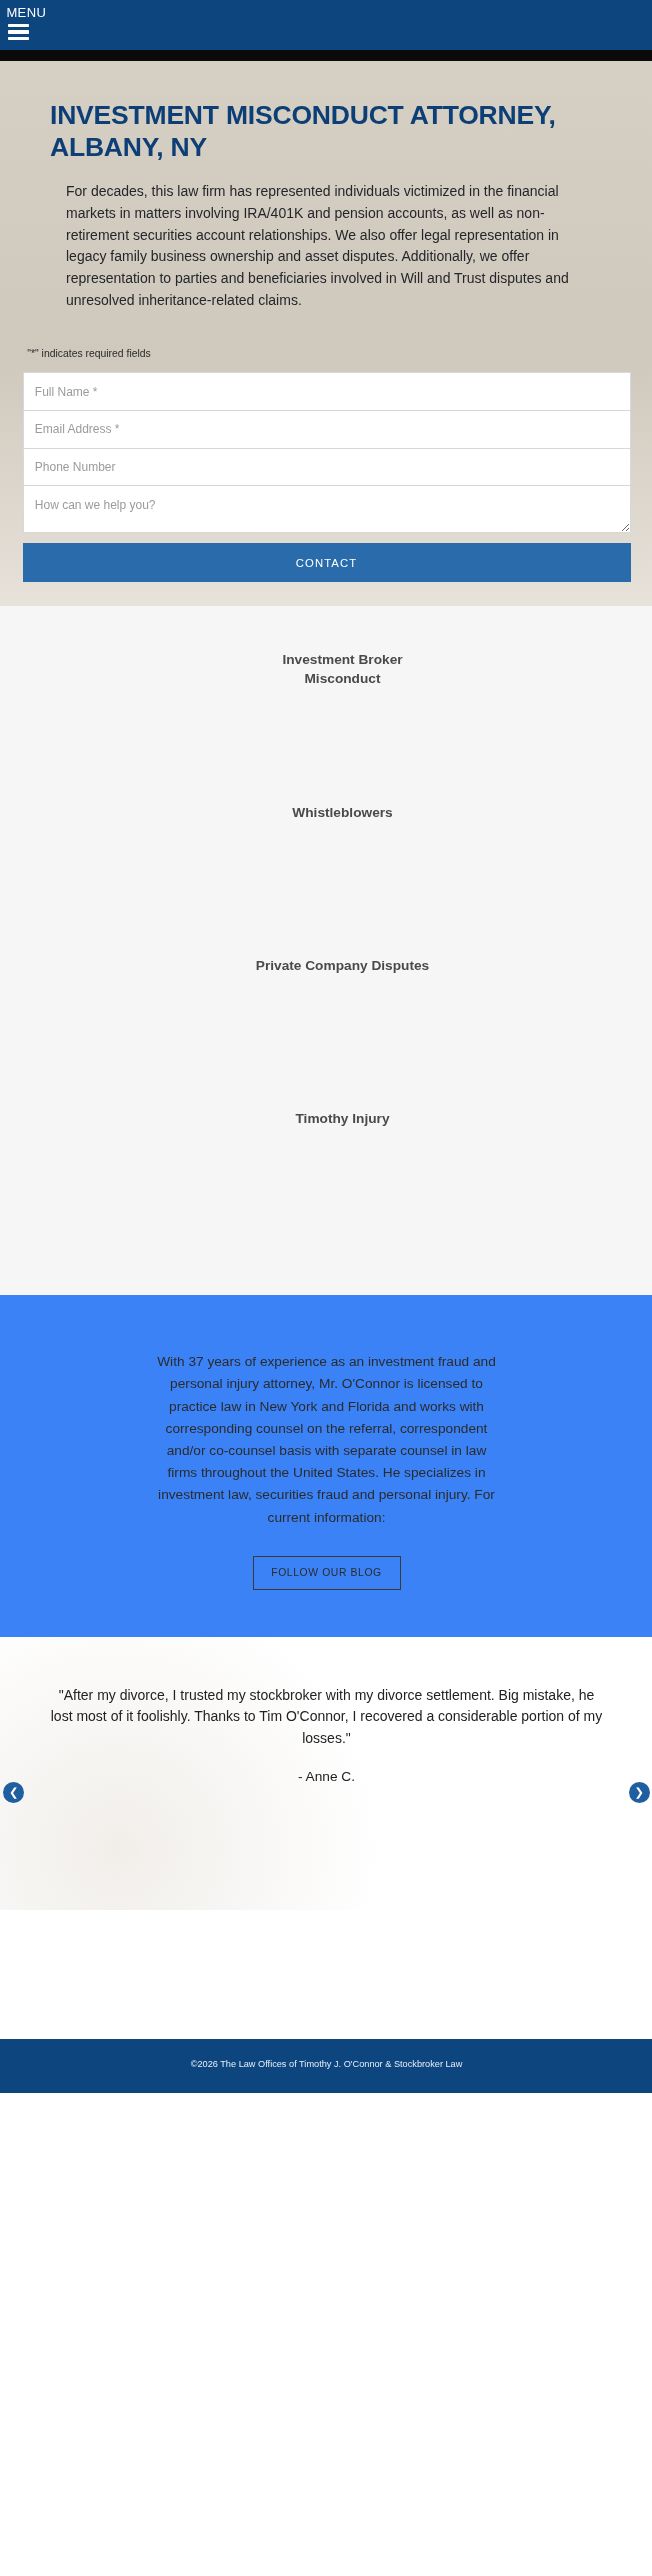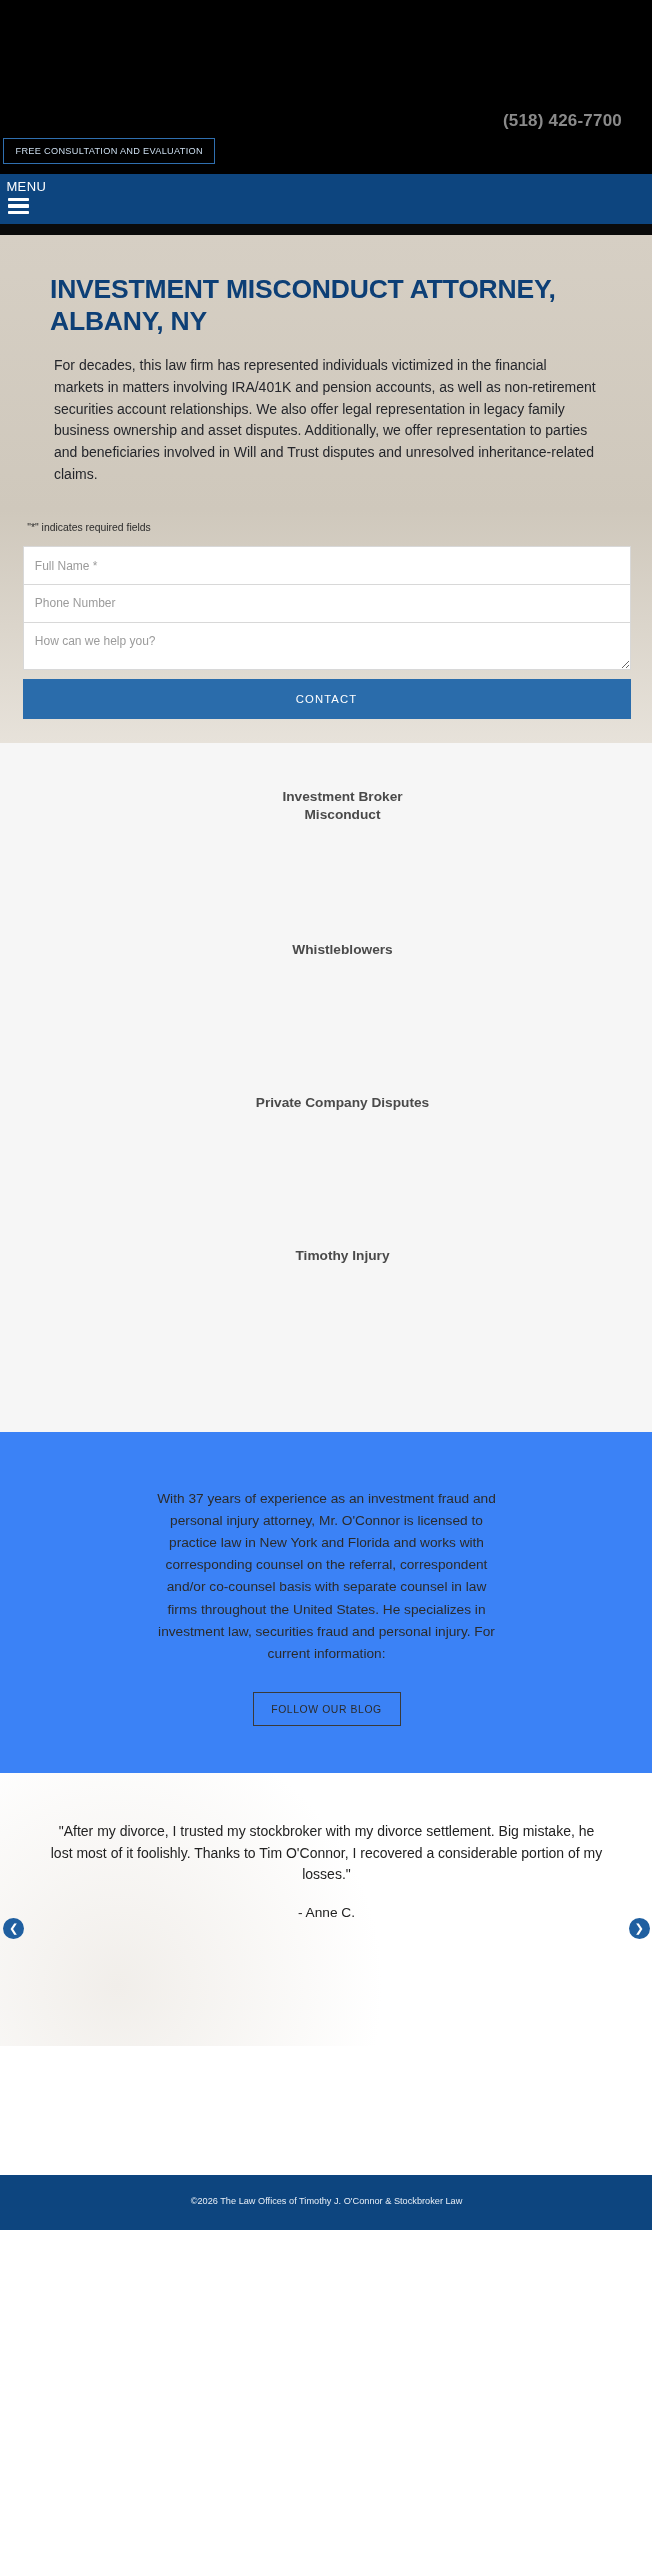--- a/index.html
+++ b/index.html
@@ -79,21 +79,21 @@
   .hero-inner { padding: 37px 50px 0 50px; }
   h1.hero-title {
     margin: 0 0 17.7px 0;
     color: #0d3f76;
     font-size: 26.5px;
     line-height: 1.22;
     font-weight: bold;
     letter-spacing: -0.2px;
   }
   .hero-copy {
-    margin: 4px;
+    margin: 16px;
     color: #24262b;
     font-size: 14px;
     line-height: 1.55;
     max-width: 555px;
   }
 
   
   .form-wrap {
     margin: 37px 22.5px 0 22.5px;
     position: relative;
@@ -268,43 +268,40 @@
     padding: 17.7px 16px 21px 16px;
     font-size: 9.2px;
     line-height: 1.75;
   }
 </style>
 </head>
 <body>
 
 <div class="page">
 
-  <div class="topbar">
-    <div class="phone-top">(518) 426-7700</div>
-    <div class="consult-btn">FREE CONSULTATION AND EVALUATION</div>
-  </div>
 
   <div class="menubar">
     <div class="menu-label">MENU</div>
     <div class="hamburger">
       <span></span>
       <span></span>
       <span></span>
     </div>
   </div>
 
   <div class="hero">
     <div class="hero-inner">
       <h1 class="hero-title">INVESTMENT MISCONDUCT ATTORNEY, ALBANY, NY</h1>
       <p class="hero-copy">For decades, this law firm has represented individuals victimized in the financial markets in matters involving IRA/401K and pension accounts, as well as non-retirement securities account relationships. We also offer legal representation in legacy family business ownership and asset disputes. Additionally, we offer representation to parties and beneficiaries involved in Will and Trust disputes and unresolved inheritance-related claims.</p>
     </div>
 
     <div class="form-wrap">
       <div class="required-note">"*" indicates required fields</div>
       <input class="field" type="text" placeholder="Full Name *" style="">
+      <input class="field" type="text" placeholder="Email Address *" style="">
       <input class="field" type="text" placeholder="Phone Number" style="">
       <textarea class="field" placeholder="How can we help you?" style=""></textarea>
       <button class="submit-btn">CONTACT</button>
     </div>
   </div>
 
   <div class="practice">
     <div class="practice-item">
       <div class="pa-label">Investment Broker Misconduct</div>
     </div>

